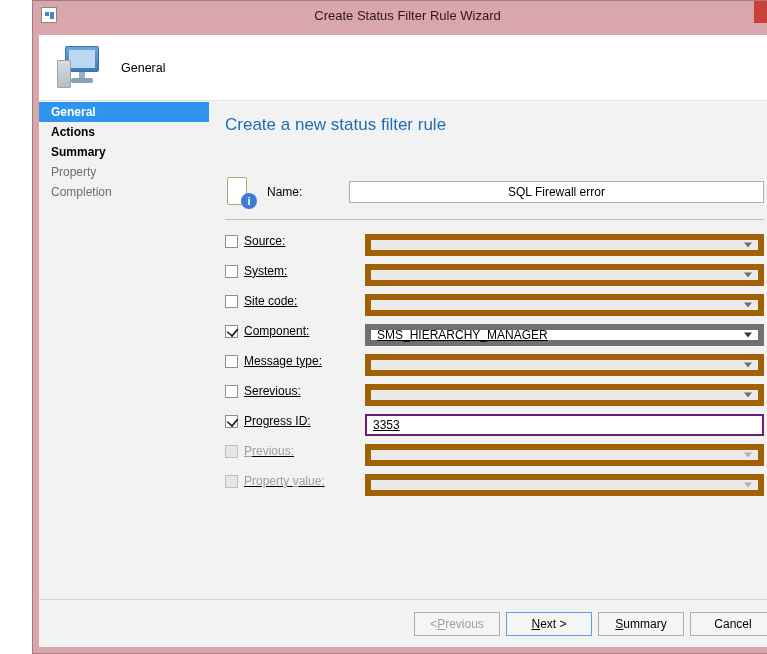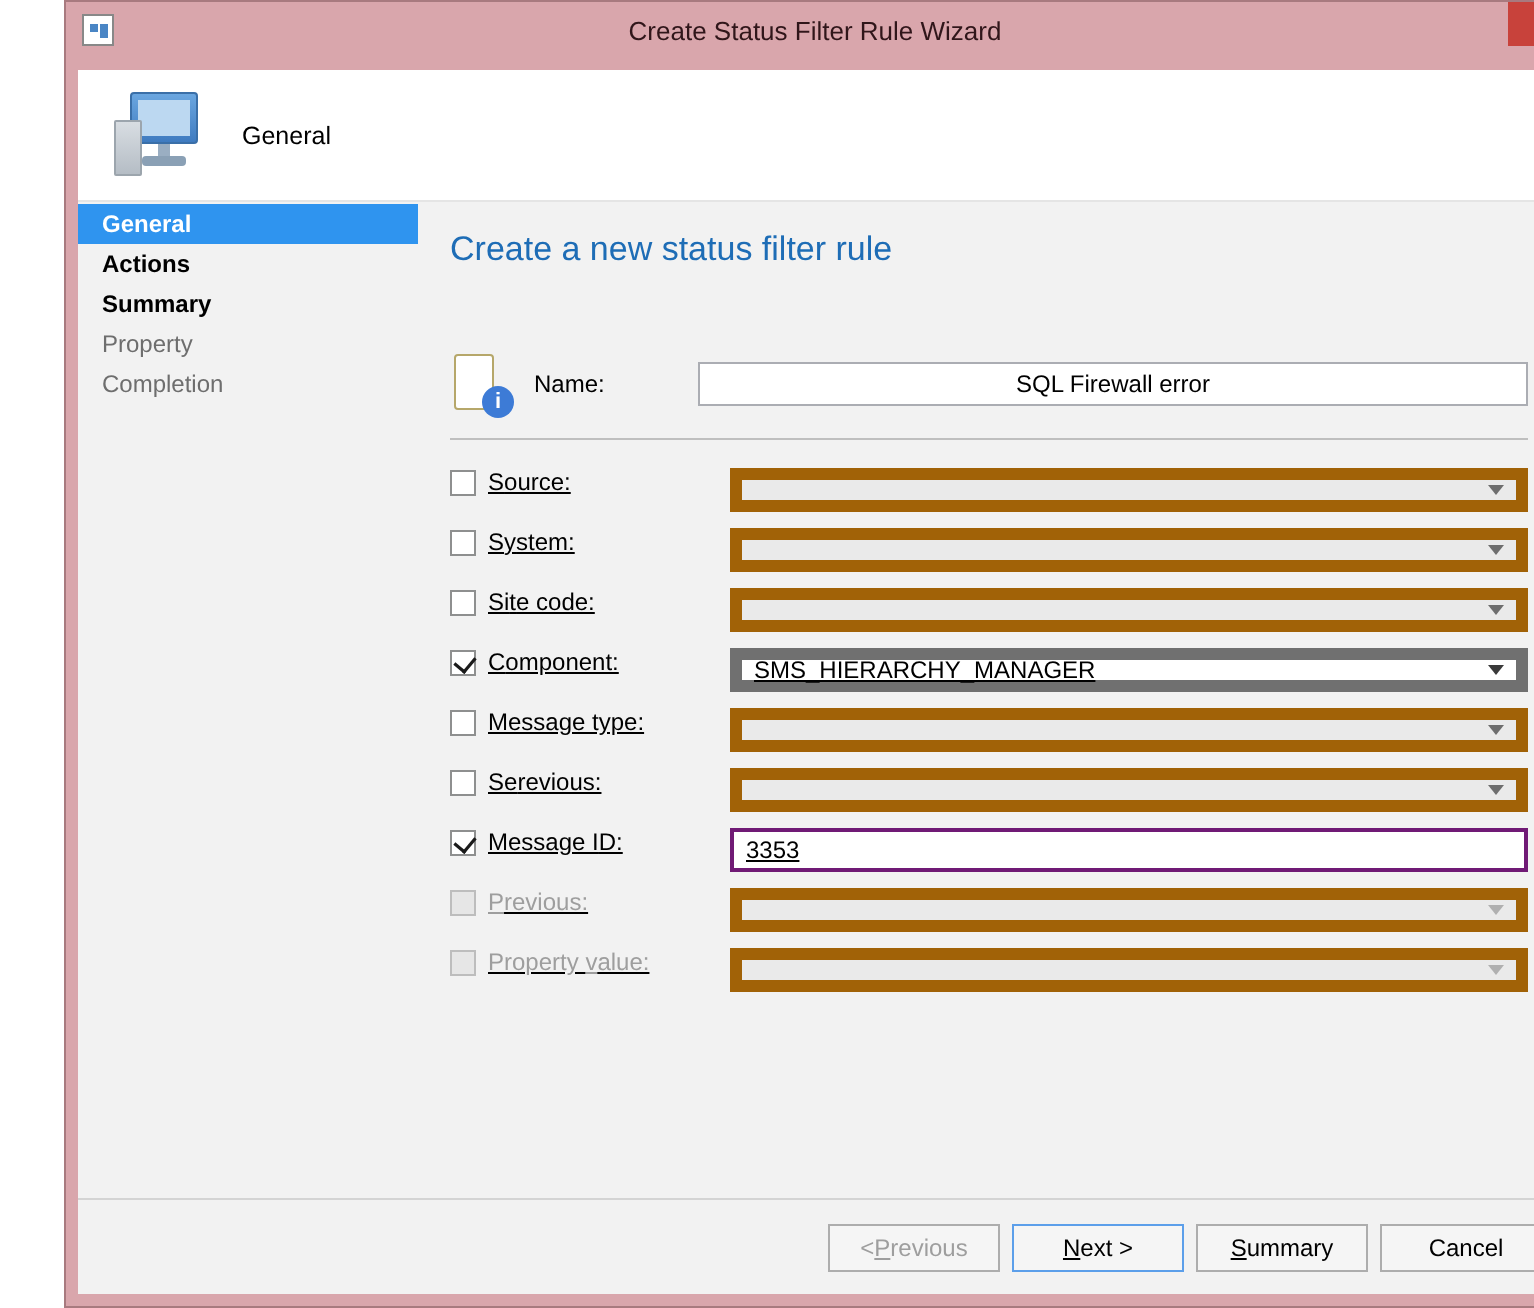--- a/index.html
+++ b/index.html
@@ -352,21 +352,21 @@
           </div>
           <div class="combo">
                 <span></span>
                 <span class="arrow"></span>
               </div>
         </div>
 
         <div class="field-row">
           <div class="chk-wrap">
             <div class="chk checked"></div>
-            <span class="chk-label"><span>Message </span><span class="ul">I</span><span>D:</span></span>
+            <span class="chk-label"><span>Progress </span><span class="ul">I</span><span>D:</span></span>
           </div>
           <input class="textbox" type="text" value="3353" style="">
         </div>
 
         <div class="field-row">
           <div class="chk-wrap">
             <div class="chk disabled"></div>
             <span class="chk-label disabled"><span></span><span class="ul">P</span><span>revious:</span></span>
           </div>
           <div class="combo disabled">

